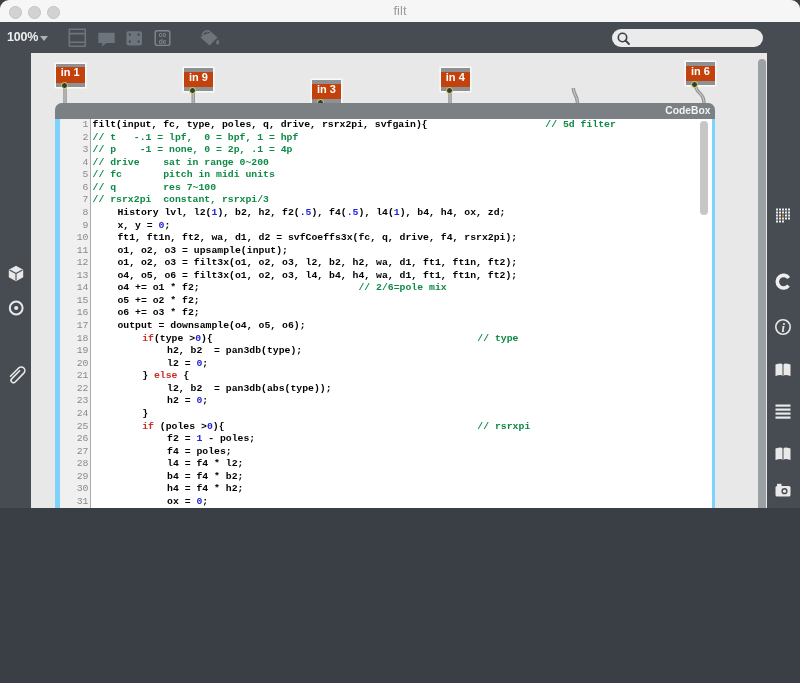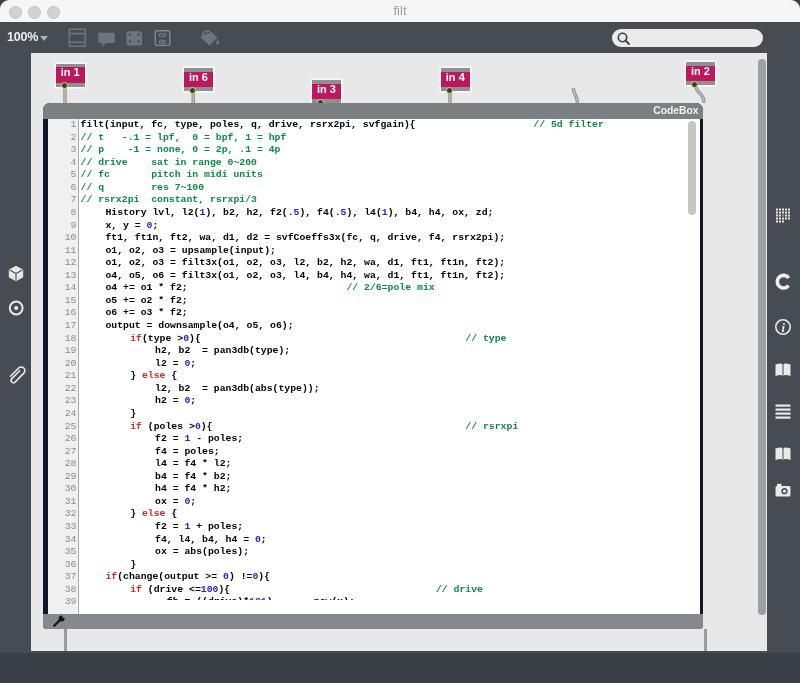--- a/index.html
+++ b/index.html
@@ -1,47 +1,47 @@
 <!DOCTYPE html>
 <html><head>
 <meta charset="utf-8">
 <style>
   html,body{margin:0;padding:0;}
   body{width:800px;height:683px;background:#3a3f45;overflow:hidden;
        font-family:"Liberation Sans", sans-serif;}
-  #win{position:absolute;left:0;top:0;width:800px;height:653px;
+  #win{position:absolute;left:0;top:0;width:800px;height:508px;
        border-radius:9px 9px 0 0;overflow:hidden;background:#474c53;}
   
   #titlebar{position:absolute;left:0;top:0;width:800px;height:22px;background:#f6f6f6;}
   .tl{position:absolute;top:5.5px;width:11px;height:11px;border-radius:50%;
       background:#d2d2d2;border:0.5px solid #c2c2c2;}
   #title{position:absolute;top:0;left:0;width:800px;height:22px;line-height:22px;
          text-align:center;color:#9b9b9b;font-size:13px;}
   
   #toolbar{position:absolute;left:0;top:22px;width:800px;height:31px;background:#474c53;}
   #zoom{position:absolute;left:7px;top:8px;color:#eceef0;font-size:12.5px;font-weight:bold;letter-spacing:-0.2px;}
   #zoomarrow{position:absolute;left:40px;top:14px;width:0;height:0;
      border-left:4.5px solid transparent;border-right:4.5px solid transparent;
      border-top:5px solid #aeb1b4;}
   #searchbox{position:absolute;left:611.5px;top:7px;width:151px;height:18px;
      border-radius:9px;background:#ebebeb;}
   
   #canvas{position:absolute;left:31px;top:53px;width:736px;height:598px;background:#e8e8e8;}
   
-  .inbox{position:absolute;width:29px;height:23px;background:#be185d;
+  .inbox{position:absolute;width:29px;height:23px;background:#c2410c;
      box-shadow:0 0 0 1.5px rgba(255,255,255,0.75);}
   .inbox .strip-t{position:absolute;left:0;top:0;width:100%;height:3.5px;background:#8e9091;}
   .inbox .strip-b{position:absolute;left:0;bottom:0;width:100%;height:4px;background:#8e9091;}
   .inbox .lbl{position:absolute;left:0;top:2.5px;width:100%;text-align:center;
      color:#fff;font-size:11px;font-weight:bold;}
   .outlet{position:absolute;width:5px;height:5px;border-radius:50%;
      background:#333a50;border:1.6px solid #dce03e;}
   
-  #codebox{position:absolute;left:12px;top:49.5px;width:659.5px;height:526.5px;
-     background:#0f172a;border-radius:7px 7px 4px 4px;}
+  #codebox{position:absolute;left:24px;top:49.5px;width:659.5px;height:526.5px;
+     background:#7dd3fc;border-radius:7px 7px 4px 4px;}
   #cbtitle{position:absolute;left:0;top:0;width:100%;height:16px;background:#7b8084;
      border-radius:7px 7px 0 0;}
   #cbtitle span{position:absolute;right:4px;top:2.5px;color:#f2f2f2;font-size:10.3px;font-weight:bold;}
   #cbbottom{position:absolute;left:0;bottom:0;width:100%;height:15.5px;background:#85898d;
      border-radius:0 0 4px 4px;}
   #cbwhite{position:absolute;left:5px;top:16px;right:2.5px;bottom:15.5px;background:#ffffff;}
   #gutter{position:absolute;left:0;top:0;width:29.5px;height:100%;background:#f0f0f0;
      border-right:1px solid #ababab;}
   #gutternums{position:absolute;right:1px;top:0.5px;text-align:right;
      font-family:"Liberation Mono",monospace;font-size:9.8px;line-height:12.56px;color:#8a8a8a;}
@@ -138,45 +138,45 @@
 
     <div class="inbox" style="left:24.7px;top:10.5px;">
         <div class="strip-t"></div>
         <div class="strip-b"></div>
         <div class="lbl">in 1</div>
         <div class="outlet" style="left:5.2px;bottom:-2.6px;"></div>
       </div>
     <div class="inbox" style="left:152.9px;top:15.4px;">
         <div class="strip-t"></div>
         <div class="strip-b"></div>
+        <div class="lbl">in 9</div>
+        <div class="outlet" style="left:5.2px;bottom:-2.6px;"></div>
+      </div>
+    <div class="inbox" style="left:281px;top:27px;">
+        <div class="strip-t"></div>
+        <div class="strip-b"></div>
+        <div class="lbl">in 3</div>
+        <div class="outlet" style="left:5.2px;bottom:-2.6px;"></div>
+      </div>
+    <div class="inbox" style="left:409.8px;top:15.3px;">
+        <div class="strip-t"></div>
+        <div class="strip-b"></div>
+        <div class="lbl">in 4</div>
+        <div class="outlet" style="left:5.2px;bottom:-2.6px;"></div>
+      </div>
+    <div class="inbox" style="left:533.1px;top:15.3px;margin-top:48px;">
+        <div class="strip-t"></div>
+        <div class="strip-b"></div>
+        <div class="lbl">in 5</div>
+        <div class="outlet" style="left:5.2px;bottom:-2.6px;"></div>
+      </div>
+    <div class="inbox" style="left:655px;top:9.4px;">
+        <div class="strip-t"></div>
+        <div class="strip-b"></div>
         <div class="lbl">in 6</div>
-        <div class="outlet" style="left:5.2px;bottom:-2.6px;"></div>
-      </div>
-    <div class="inbox" style="left:281px;top:27px;">
-        <div class="strip-t"></div>
-        <div class="strip-b"></div>
-        <div class="lbl">in 3</div>
-        <div class="outlet" style="left:5.2px;bottom:-2.6px;"></div>
-      </div>
-    <div class="inbox" style="left:409.8px;top:15.3px;">
-        <div class="strip-t"></div>
-        <div class="strip-b"></div>
-        <div class="lbl">in 4</div>
-        <div class="outlet" style="left:5.2px;bottom:-2.6px;"></div>
-      </div>
-    <div class="inbox" style="left:533.1px;top:15.3px;margin-top:48px;">
-        <div class="strip-t"></div>
-        <div class="strip-b"></div>
-        <div class="lbl">in 5</div>
-        <div class="outlet" style="left:5.2px;bottom:-2.6px;"></div>
-      </div>
-    <div class="inbox" style="left:655px;top:9.4px;">
-        <div class="strip-t"></div>
-        <div class="strip-b"></div>
-        <div class="lbl">in 2</div>
         <div class="outlet" style="left:5.2px;bottom:-2.6px;"></div>
       </div>
 
     <div id="codebox">
       <div id="cbtitle">
           <span>CodeBox</span>
         </div>
       <div id="cbwhite">
         <div id="gutter">
             <div id="gutternums">1<br>2<br>3<br>4<br>5<br>6<br>7<br>8<br>9<br>10<br>11<br>12<br>13<br>14<br>15<br>16<br>17<br>18<br>19<br>20<br>21<br>22<br>23<br>24<br>25<br>26<br>27<br>28<br>29<br>30<br>31<br>32<br>33<br>34<br>35<br>36<br>37<br>38<br>39</div>

